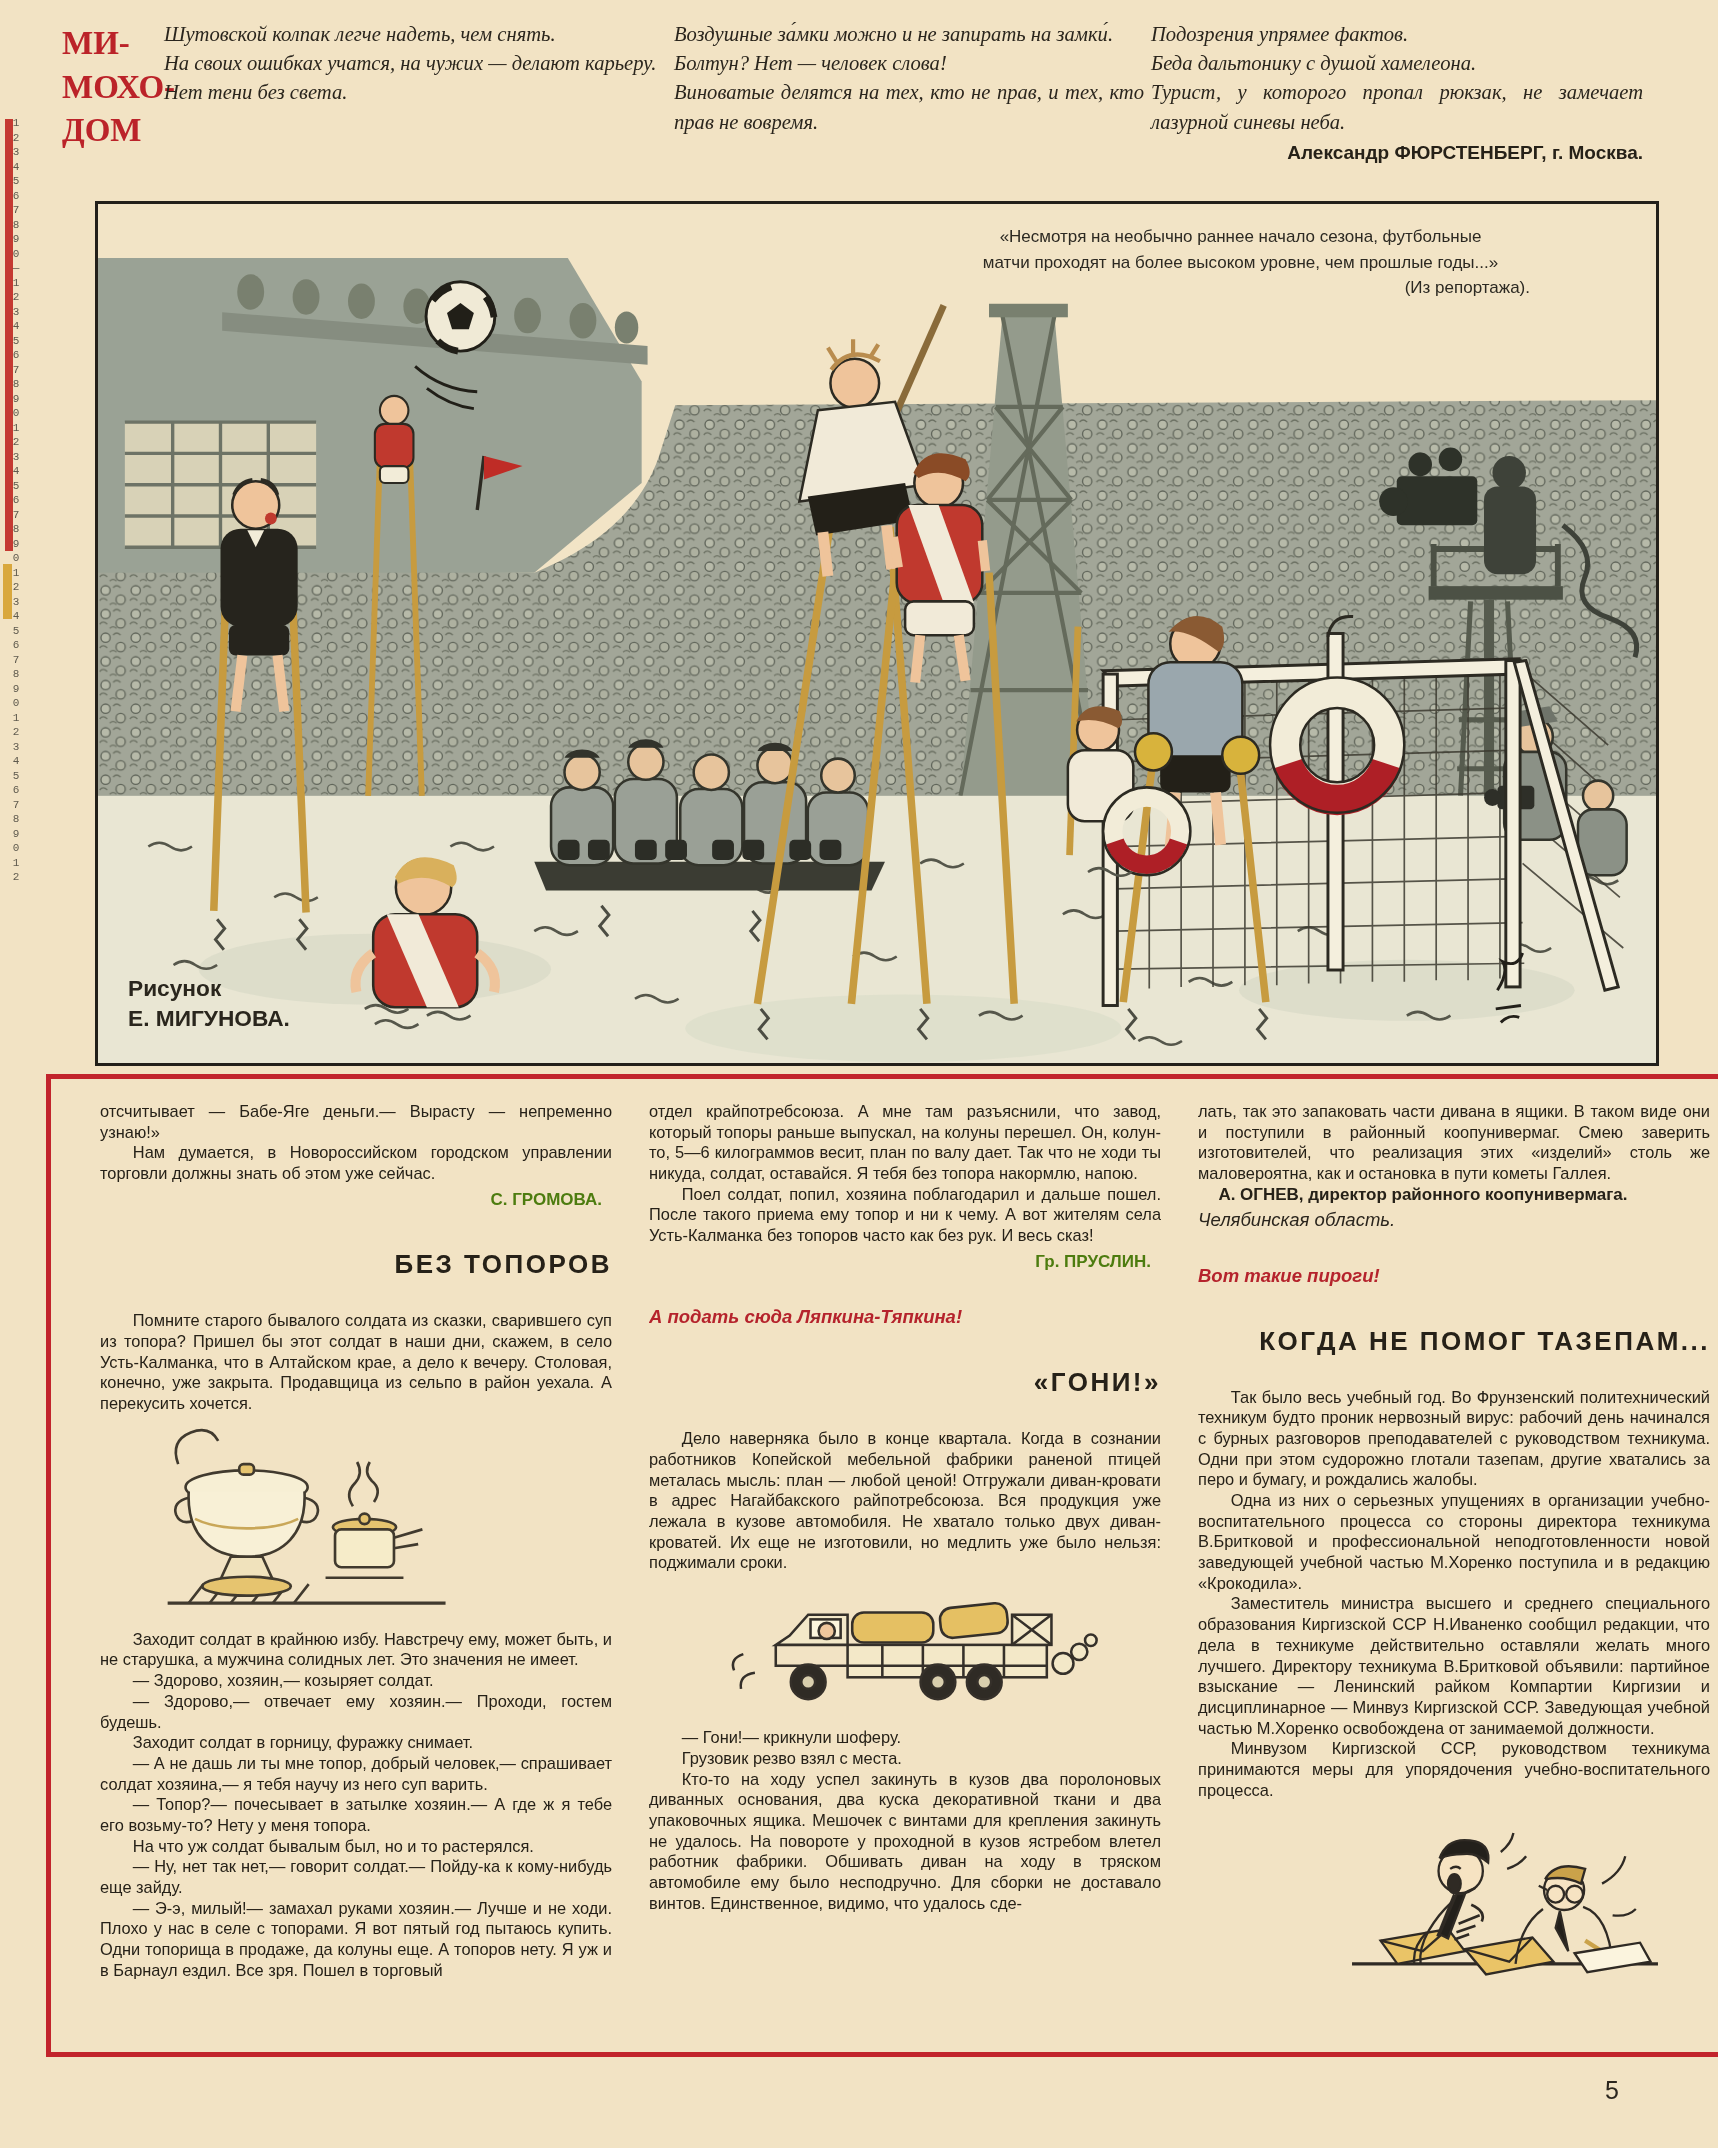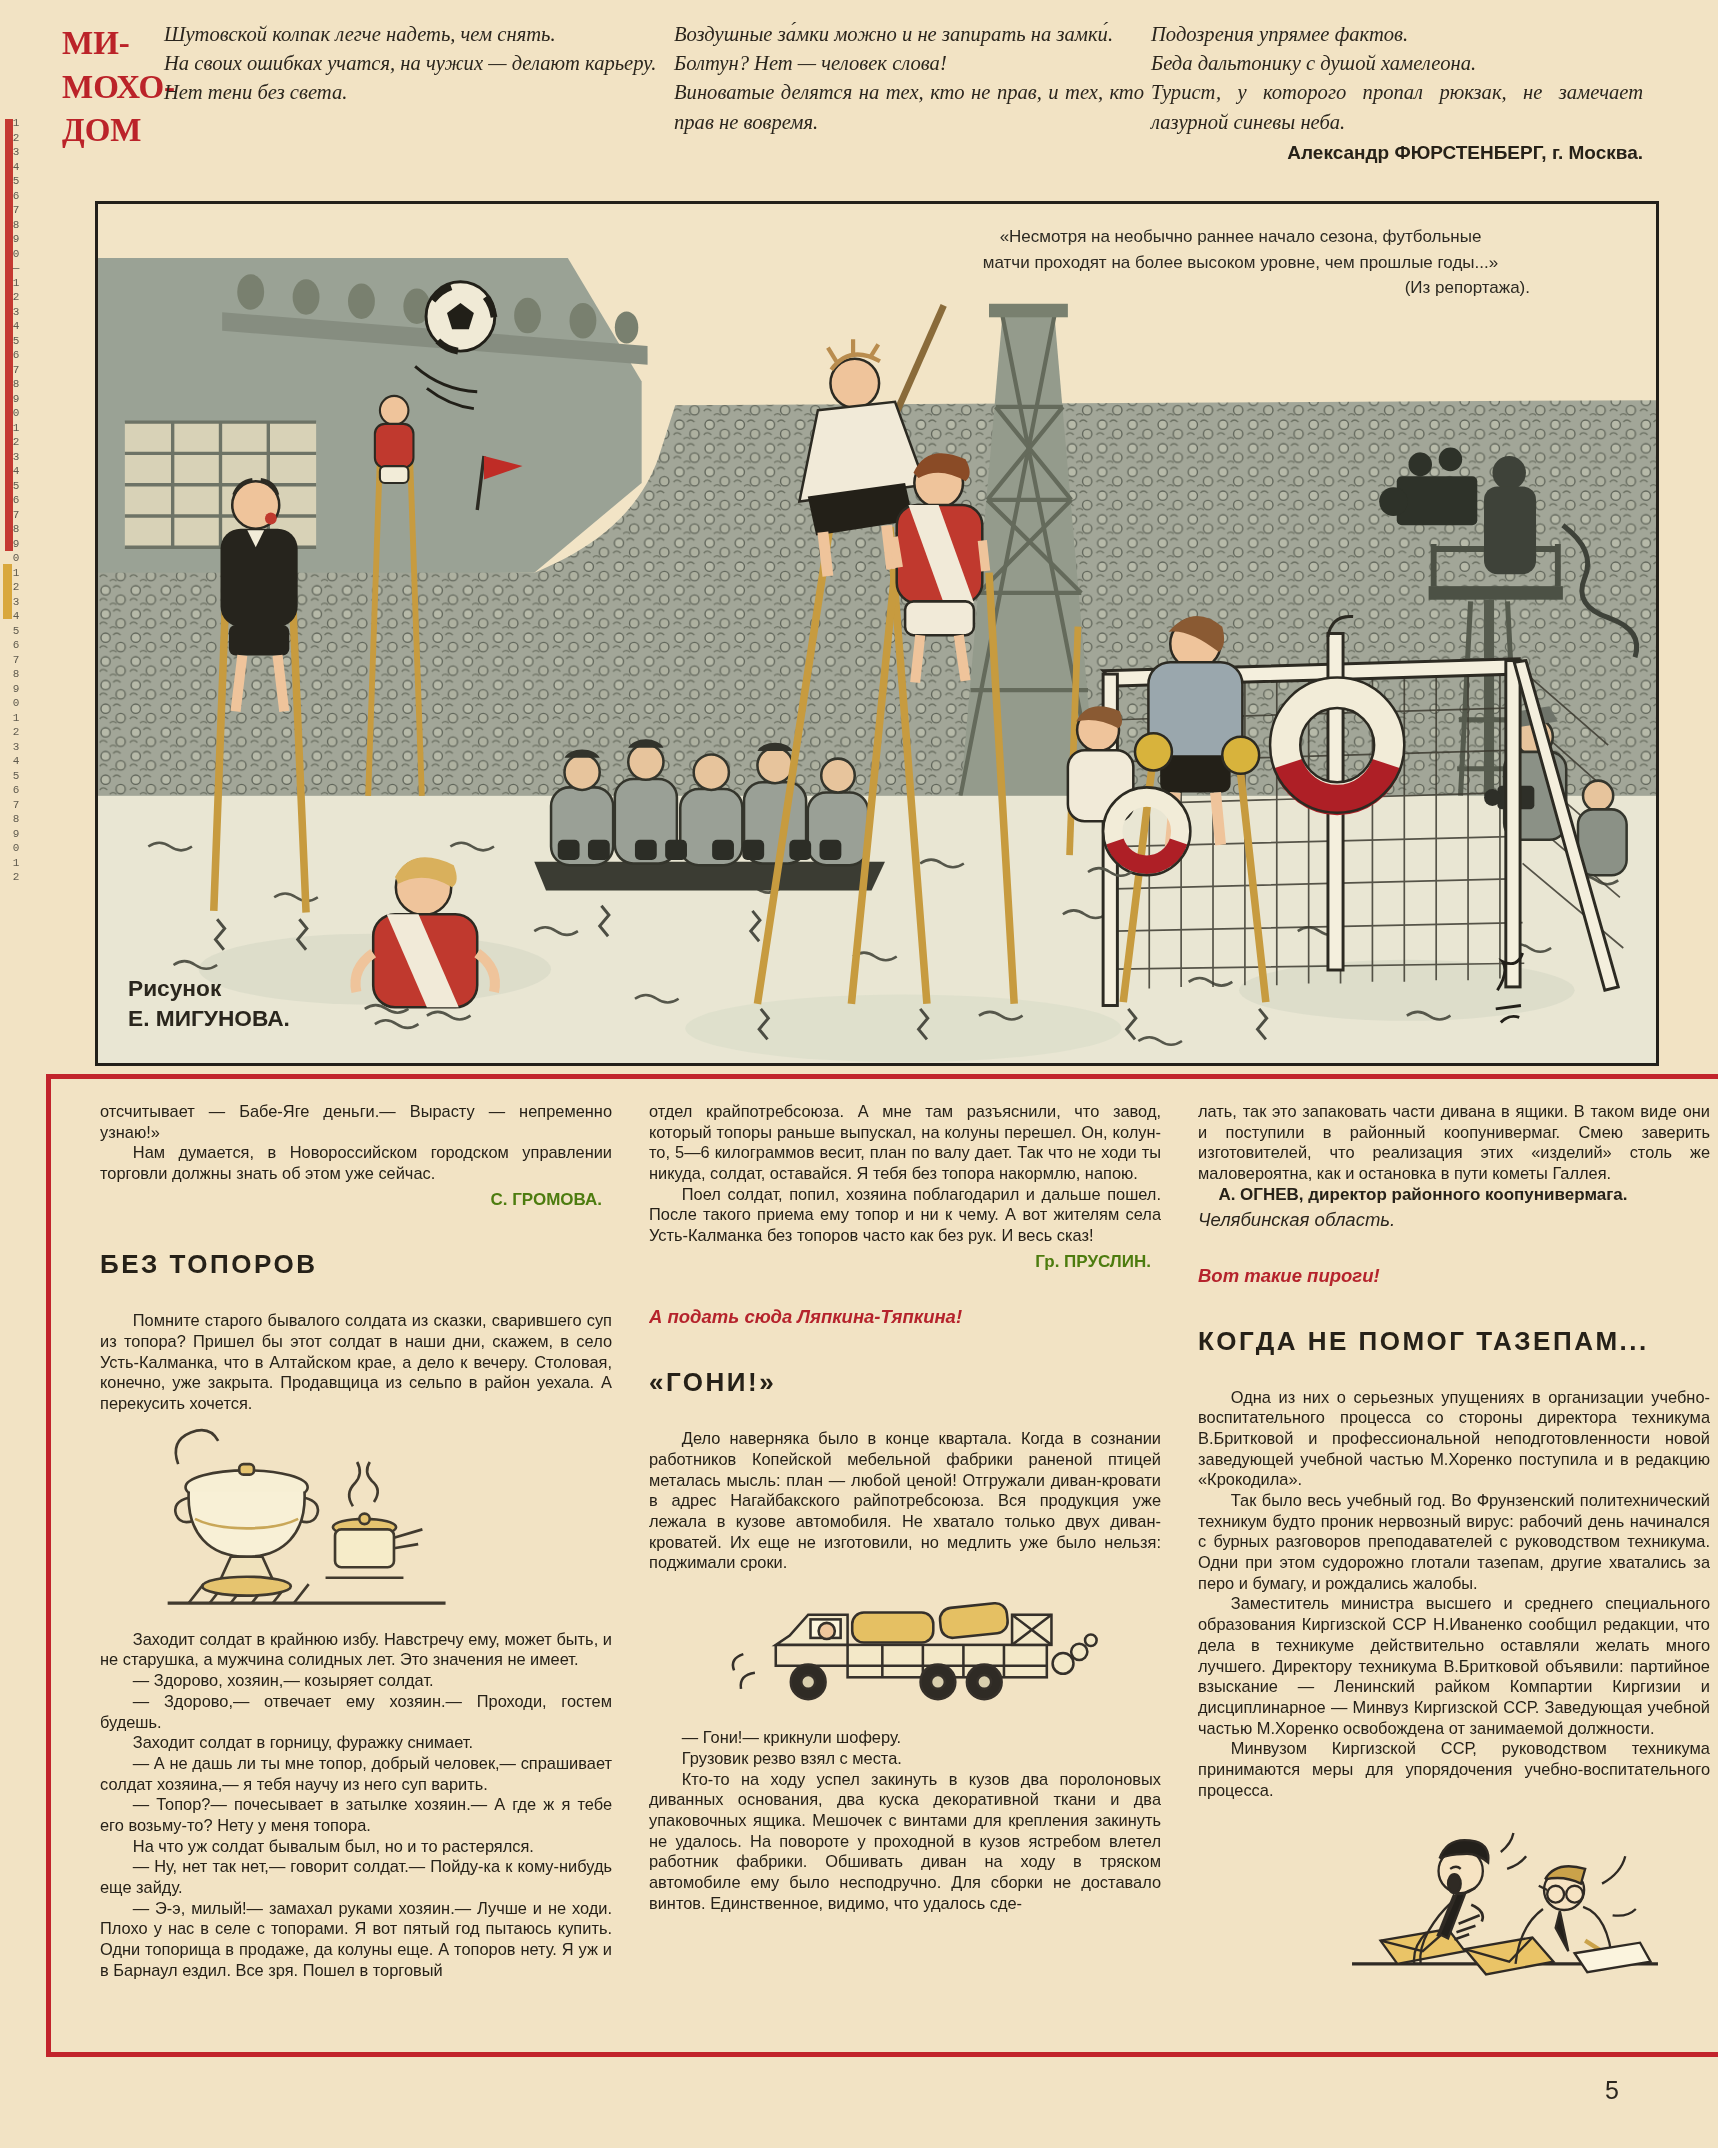--- a/index.html
+++ b/index.html
@@ -38,21 +38,21 @@
   .framed{position:absolute;left:46px;top:1074px;width:1716px;height:983px;
     border:5px solid #c2242c;box-sizing:border-box;padding:22px 47px 11.7px 49px;
     display:grid;grid-template-columns:1fr 1fr 1fr;column-gap:37px;overflow:hidden;}
   .col{overflow:hidden;}
   .b{margin:0;font-size:16.4px;line-height:1.26;color:#262118;text-align:justify;}
   .ind{text-indent:2em;}
   .sig{margin:6.7px 10px 1.7px 0;font-size:17px;font-weight:bold;text-align:right;color:#4d7c0f;}
   .sig-strong{margin:1.7px 0;font-size:17px;font-weight:bold;color:#262118;text-indent:1.2em;}
   .region{margin:3.4px 13.4px 0 0;font-family:Liberation Sans, sans-serif;
     font-style:italic;font-size:18.5px;text-align:left;color:#2a251d;}
-  h2.art{margin:39px 0 30px;font-size:26px;letter-spacing:2.5px;text-align:left;
+  h2.art{margin:39px 0 30px;font-size:26px;letter-spacing:2.5px;text-align:right;
     color:#262118;font-weight:bold;}
   .tagline{margin:34px 0 0;color:#b5232c;font-weight:bold;font-style:italic;font-size:18.5px;}
   .ill{display:block;}
   .ill.pots{width:361px;height:200px;margin:8.4px 0 6.7px 23.5px;}
   .ill.truck{width:453px;height:139px;margin:6.7px auto 8.4px;}
   .ill.writers{width:394px;height:211px;margin:13.4px 8.4px 0 auto;}
 
   .pageno{position:absolute;right:99px;top:2076px;font-size:25px;color:#2b261e;}
 </style>
 </head>
@@ -430,22 +430,22 @@
         </div>
     </div>
 
     <div class="col">
       <p class="b">лать, так это запаковать части дивана в ящики. В таком виде они и поступили в районный коопунивермаг. Смею заверить изготовителей, что реализация этих «изделий» столь же маловероятна, как и остановка в пути кометы Галлея.</p>
       <div class="sig-strong">А. ОГНЕВ, директор районного коопунивермага.</div>
       <div class="region">Челябинская область.</div>
       <div class="tagline">Вот такие пироги!</div>
       <h2 class="art">КОГДА НЕ ПОМОГ ТАЗЕПАМ...</h2>
       <div>
+          <p class="b ind">Так было весь учебный год. Во Фрунзенский политехнический техникум будто проник нервозный вирус: рабочий день начинался с бурных разговоров преподавателей с руководством техникума. Одни при этом судорожно глотали тазепам, другие хватались за перо и бумагу, и рождались жалобы.</p>
           <p class="b ind">Одна из них о серьезных упущениях в организации учебно-воспитательного процесса со стороны директора техникума В.Бритковой и профессиональной неподготовленности новой заведующей учебной частью М.Хоренко поступила и в редакцию «Крокодила».</p>
-          <p class="b ind">Так было весь учебный год. Во Фрунзенский политехнический техникум будто проник нервозный вирус: рабочий день начинался с бурных разговоров преподавателей с руководством техникума. Одни при этом судорожно глотали тазепам, другие хватались за перо и бумагу, и рождались жалобы.</p>
           <p class="b ind">Заместитель министра высшего и среднего специального образования Киргизской ССР Н.Иваненко сообщил редакции, что дела в техникуме действительно оставляли желать много лучшего. Директору техникума В.Бритковой объявили: партийное взыскание — Ленинский райком Компартии Киргизии и дисциплинарное — Минвуз Киргизской ССР. Заведующая учебной частью М.Хоренко освобождена от занимаемой должности.</p>
           <p class="b ind">Минвузом Киргизской ССР, руководством техникума принимаются меры для упорядочения учебно-воспитательного процесса.</p>
         </div>
 
       <svg class="ill writers" viewBox="0 0 320 200">
         <g stroke="#2f2a24" stroke-width="2.2" fill="none">
           <path d="M15,142 L305,142" stroke-width="3"></path>
           <polygon points="42,120 106,109 122,130 58,142" fill="#eac467"></polygon>
           <path d="M42,120 L82,130 L106,109"></path>
           <polygon points="122,128 186,117 206,140 142,152" fill="#eac467"></polygon>

